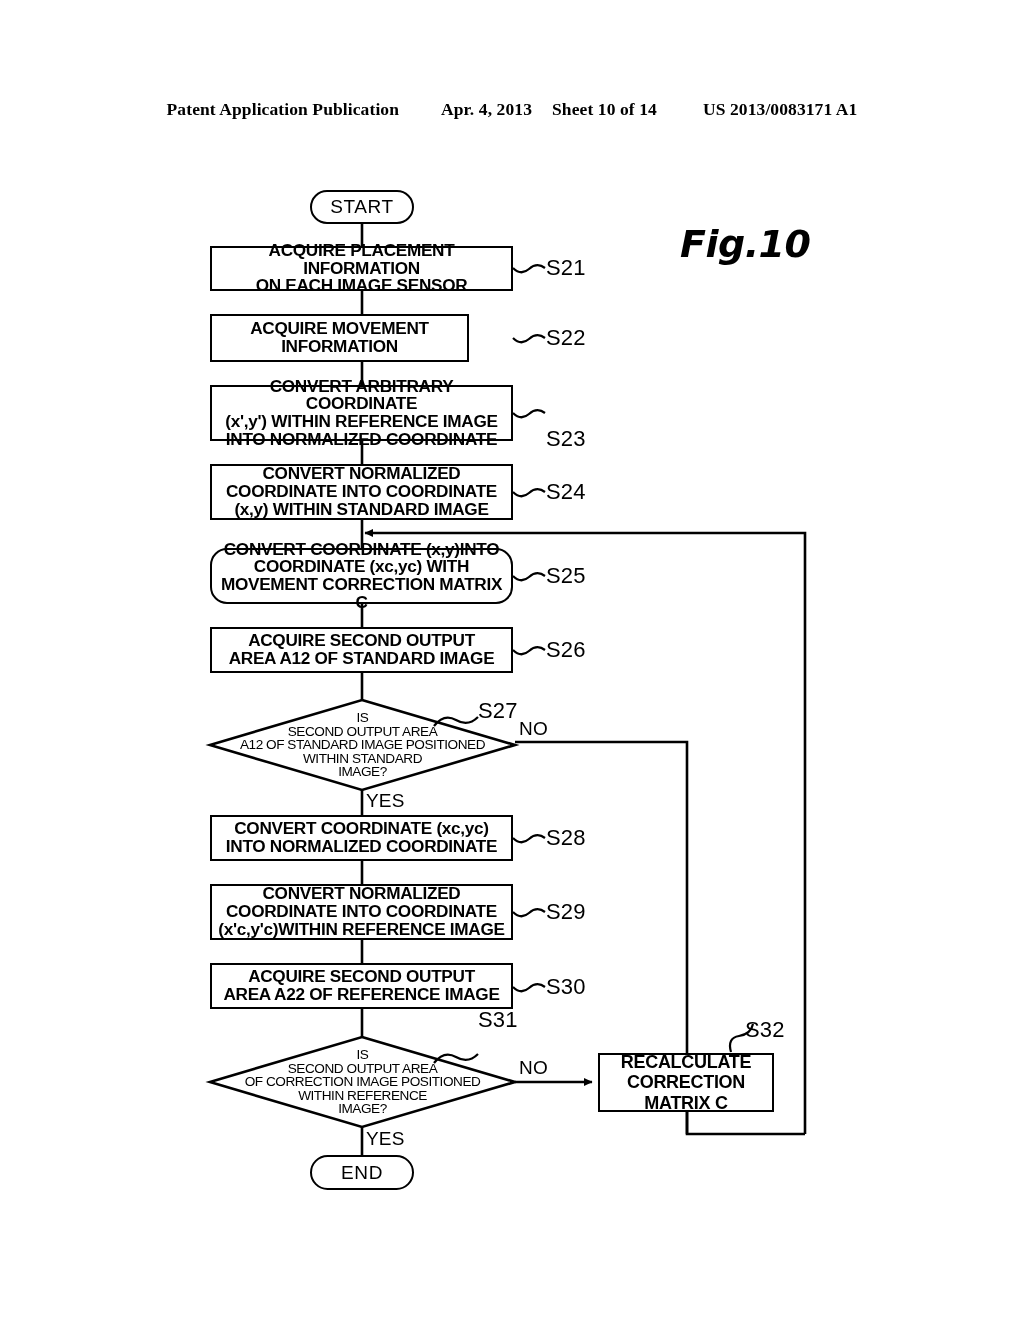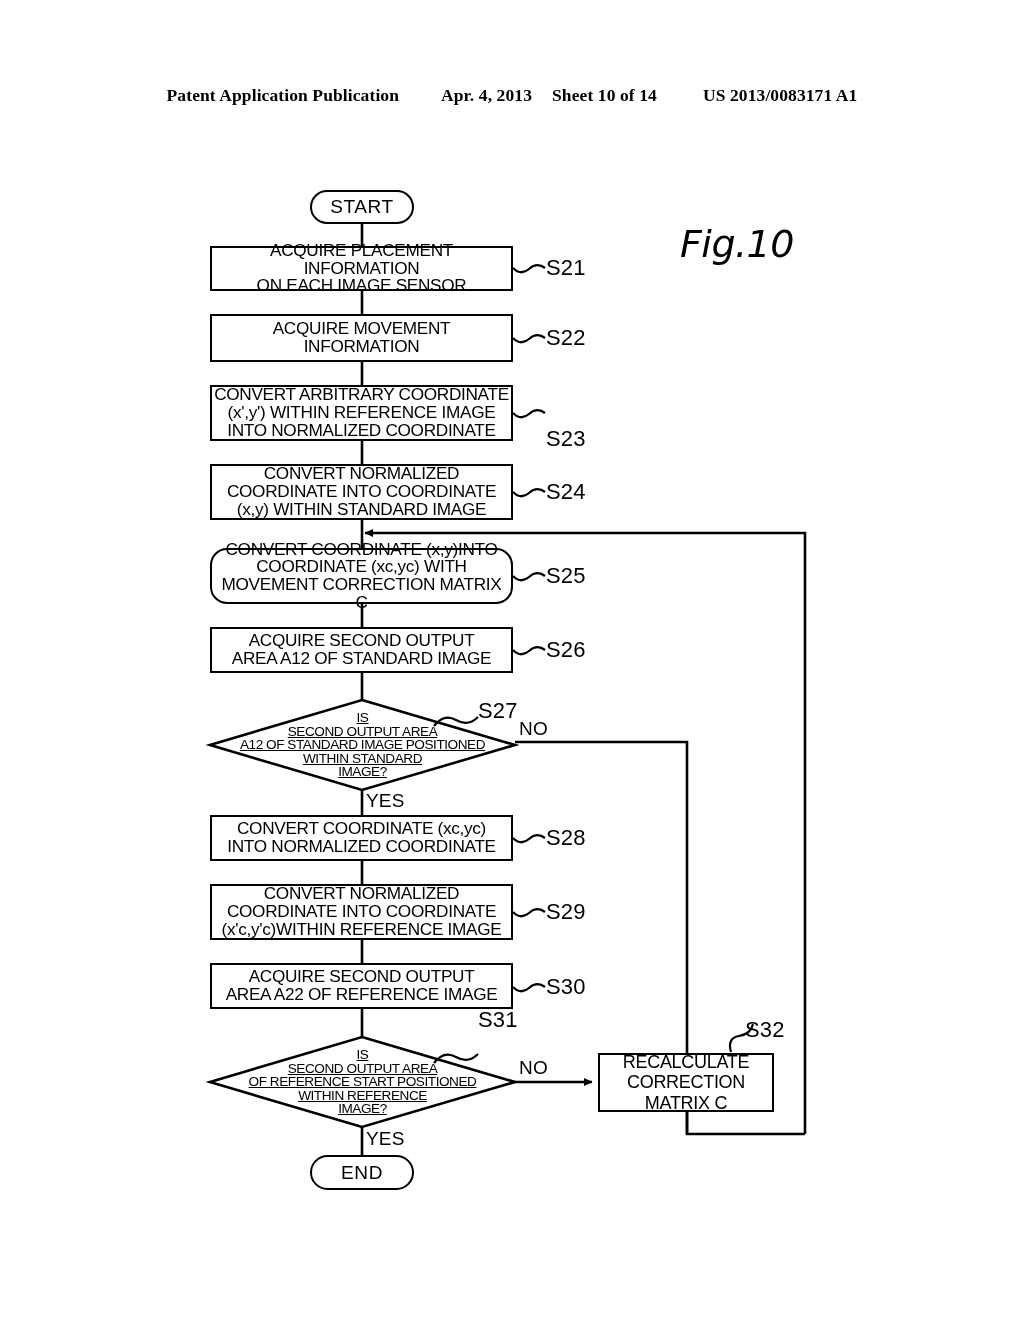--- a/index.html
+++ b/index.html
@@ -12,42 +12,42 @@
     height: 1320px;
     position: relative;
     font-family: "Liberation Sans", sans-serif;
     color: #000000;
     overflow: hidden;
   }
 
   
   .page-header {
     position: absolute;
-    top: 85px;
+    top: 99px;
     left: 0;
     width: 1024px;
     text-align: center;
     font-family: "Liberation Serif", serif;
     font-weight: bold;
     font-size: 17.5px;
     letter-spacing: 0.1px;
     white-space: nowrap;
   }
   .page-header .seg { display: inline-block; }
   .gap-lg { display: inline-block; width: 42px; }
   .gap-md { display: inline-block; width: 20px; }
   .gap-xl { display: inline-block; width: 46px; }
 
   
   .fig-label {
     position: absolute;
     left: 680px;
     top: 222px;
     font-family: "DejaVu Sans", sans-serif;
-    font-weight: normal;
+    font-weight: bold;
     font-style: italic;
     font-size: 38px;
     letter-spacing: -0.5px;
   }
 
   
   svg.wires {
     position: absolute;
     left: 0;
     top: 0;
@@ -65,34 +65,34 @@
     justify-content: center;
     text-align: center;
   }
   .proc {
     border: 2.5px solid #000;
     background: #fff;
     line-height: 1.03;
     font-size: 17.2px;
     letter-spacing: -0.3px;
     padding: 0 2px;
+    font-weight: bold;
   }
   .terminator {
     border: 2.5px solid #000;
     background: #fff;
     border-radius: 999px;
     font-size: 19px;
     letter-spacing: 0.6px;
   }
   .decision {
     background: transparent;
     font-size: 13.6px;
     line-height: 1.0;
     letter-spacing: -0.45px;
-    text-decoration: underline;
   }
   .decision .dtext {
     position: relative;
     z-index: 2;
     width: 290px;
   }
 
   
   .steplabel {
     position: absolute;
@@ -191,21 +191,21 @@
   <span>END</span>
 </div>
 
 <div class="node proc" style="left:210px; top:246px; width:303px; height:45px;">
   <div>
     <div>ACQUIRE PLACEMENT INFORMATION</div>
     <div>ON EACH IMAGE SENSOR</div>
   </div>
 </div>
 
-<div class="node proc" style="left:210px; top:314px; width:303px; height:48px;justify-content:center;">
+<div class="node proc" style="left:210px; top:314px; width:259px; height:48px;justify-content:center;">
   <div>
     <div>ACQUIRE MOVEMENT</div>
     <div>INFORMATION</div>
   </div>
 </div>
 
 <div class="node proc" style="left:210px; top:385px; width:303px; height:56px;">
   <div>
     <div>CONVERT ARBITRARY COORDINATE</div>
     <div>(x',y') WITHIN REFERENCE IMAGE</div>
@@ -273,21 +273,21 @@
     <div>A12 OF STANDARD IMAGE POSITIONED</div>
     <div>WITHIN STANDARD</div>
     <div>IMAGE?</div>
   </div>
 </div>
 
 <div class="node decision" style="left:210px; top:1037px; width:305px; height:90px;">
   <div class="dtext">
     <div>IS</div>
     <div>SECOND OUTPUT AREA</div>
-    <div>OF REFERENCE START POSITIONED</div>
+    <div>OF CORRECTION IMAGE POSITIONED</div>
     <div>WITHIN REFERENCE</div>
     <div>IMAGE?</div>
   </div>
 </div>
 
 <div class="steplabel" style="left:546px; top:255px;">S21</div>
 <div class="steplabel" style="left:546px; top:325px;">S22</div>
 <div class="steplabel" style="left:546px; top:400px;margin-top:26px;">S23</div>
 <div class="steplabel" style="left:546px; top:479px;">S24</div>
 <div class="steplabel" style="left:546px; top:563px;">S25</div>

